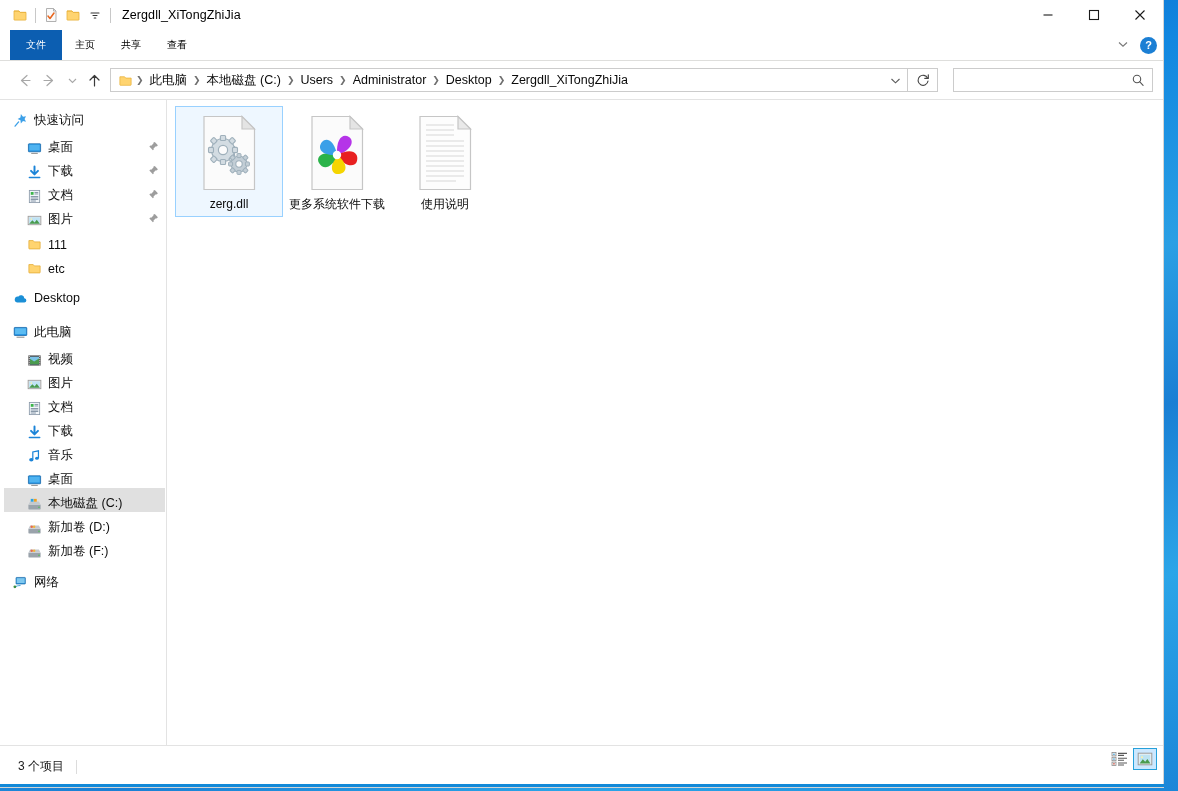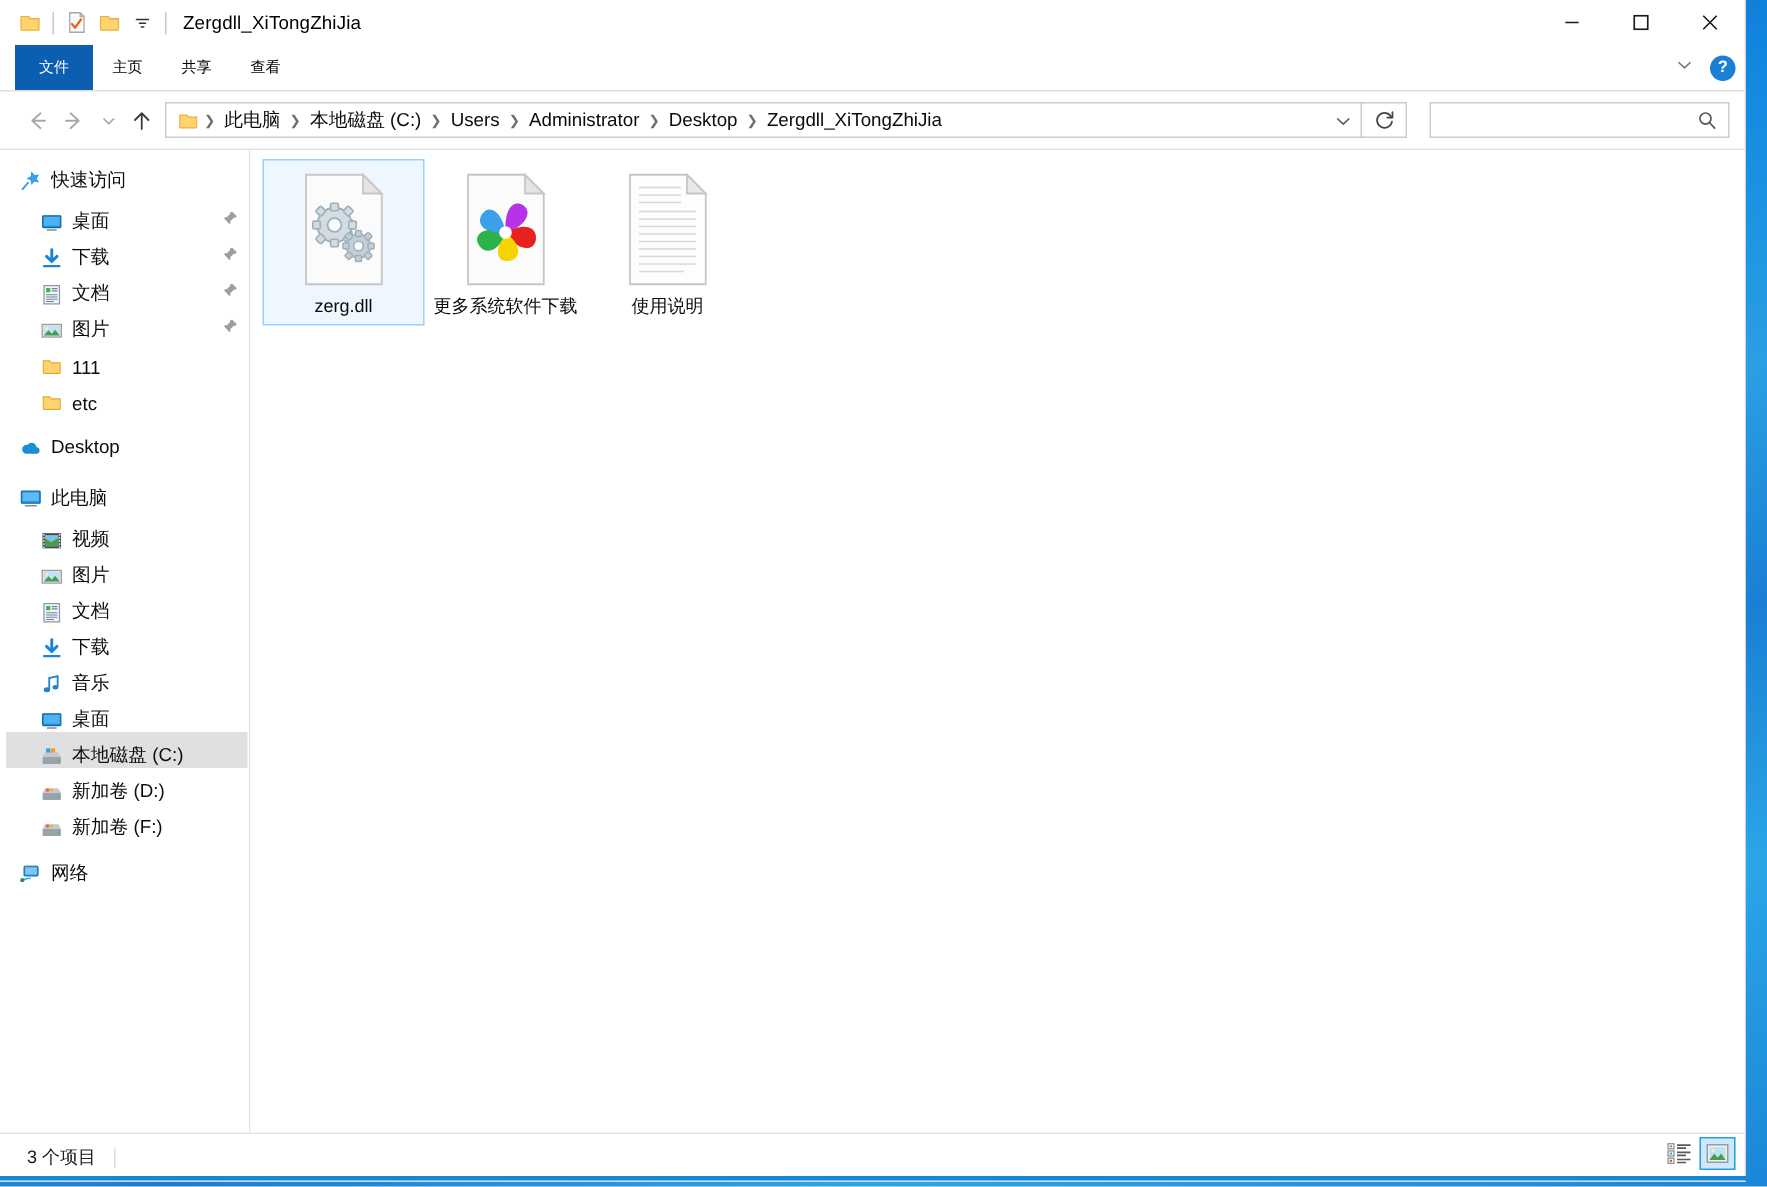--- a/index.html
+++ b/index.html
@@ -273,21 +273,21 @@
     font-size: 12px;
     color: #0a0a0a;
     text-align: center;
     line-height: 15px;
     word-break: break-all;
     max-width: 98px;
   }
 
   
   .statusbar {
-    height: 32px;
+    height: 42px;
     flex: none;
     border-top: 1px solid #e3e3e3;
     display: flex;
     align-items: center;
     background: #fff;
     padding-left: 18px;
     position: relative;
   }
   .status-text {
     font-size: 12px;

